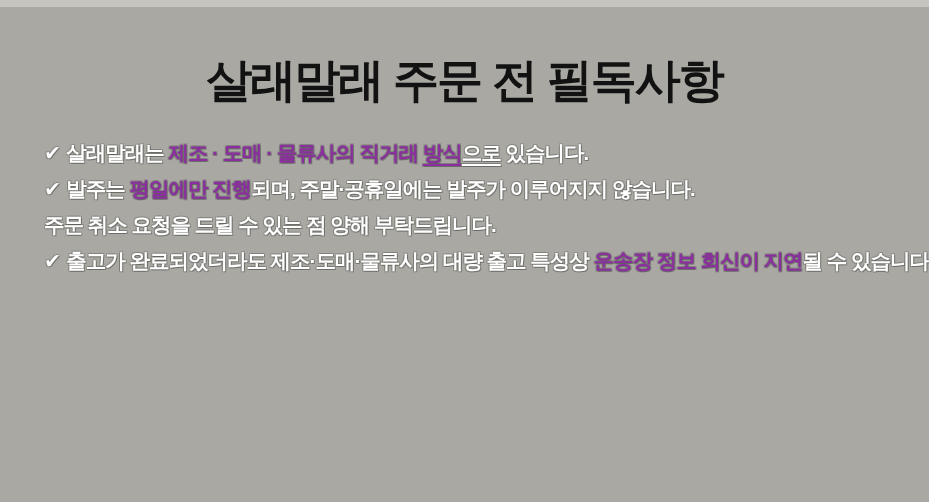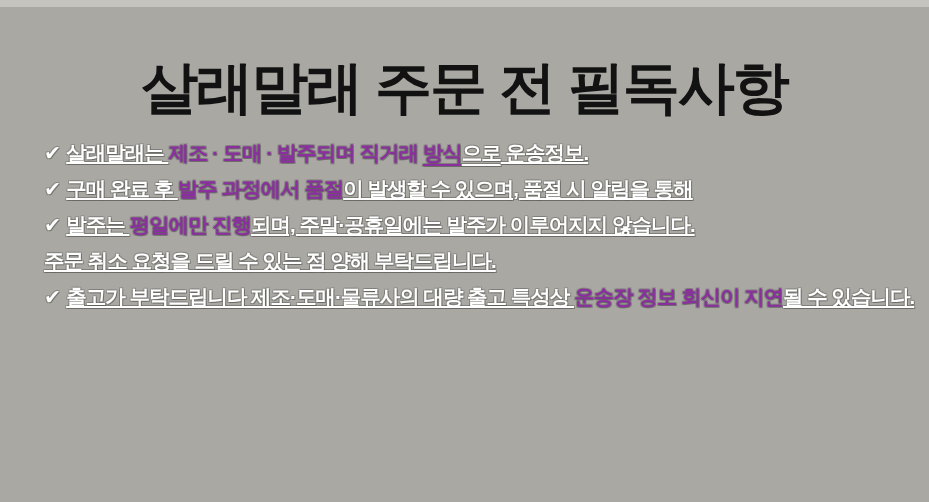--- a/index.html
+++ b/index.html
@@ -12,21 +12,21 @@
     font-family:"Liberation Sans","DejaVu Sans",sans-serif;
   }
   .top-band{
     position:absolute;top:0;left:0;right:0;height:7px;
     background:var(--band,#c5c4bf);
   }
   .title{
     position:absolute;top:50px;left:0;right:0;
     margin:0;
     text-align:center;
-    font-size:57px;
+    font-size:46px;
     font-weight:900;
     letter-spacing:-2px;
     color:var(--title,#121212);
   }
   .body{
     position:absolute;top:140px;left:44px;right:16px;
   }
   .line{
     margin:0 0 10px 0;
     font-size:20.5px;
@@ -35,30 +35,29 @@
     letter-spacing:-1px;
     white-space:nowrap;
     color:var(--body,#ffffff);
     text-shadow:
       1px 1px 0 rgba(82,82,78,.55),
       -1px 1px 0 rgba(82,82,78,.35),
       1px -1px 0 rgba(82,82,78,.30),
       -1px -1px 0 rgba(82,82,78,.25);
   }
   .check{color:var(--body,#ffffff);margin-right:6px;}
-  .seg-white{color:var(--body,#ffffff);text-decoration:underline;}
+  .seg-white{color:var(--body,#ffffff);}
   .seg-purple{color:var(--purple,#8b2fa0);}
   .u{text-decoration:underline;text-underline-offset:4px;text-decoration-thickness:2px;}
 </style>
 </head>
 <body>
 
 <div class="canvas">
   <div class="top-band"></div>
   <h1 class="title">살래말래 주문 전 필독사항</h1>
   <div class="body">
-      <p class="line"><span class="check">✔</span><span class="seg-white">살래말래는 </span><span class="seg-purple">제조 · 도매 · 발주되며 직거래 </span><span class="seg-purple u">방식</span><span class="seg-white u">으로</span><span class="seg-white"> 운송정보.</span></p>
-      <p class="line"><span class="check">✔</span><span class="seg-white">구매 완료 후 </span><span class="seg-purple">발주 과정에서 품절</span><span class="seg-white">이 발생할 수 있으며, 품절 시 알림을 통해</span></p>
+      <p class="line"><span class="check">✔</span><span class="seg-white">살래말래는 </span><span class="seg-purple">제조 · 도매 · 물류사의 직거래 </span><span class="seg-purple u">방식</span><span class="seg-white u">으로</span><span class="seg-white"> 있습니다.</span></p>
       <p class="line"><span class="check">✔</span><span class="seg-white">발주는 </span><span class="seg-purple">평일에만 진행</span><span class="seg-white">되며, 주말·공휴일에는 발주가 이루어지지 않습니다.</span></p>
       <p class="line"><span class="seg-white">주문 취소 요청을 드릴 수 있는 점 양해 부탁드립니다.</span></p>
-      <p class="line"><span class="check">✔</span><span class="seg-white">출고가 부탁드립니다 제조·도매·물류사의 대량 출고 특성상 </span><span class="seg-purple">운송장 정보 회신이 지연</span><span class="seg-white">될 수 있습니다.</span></p>
+      <p class="line"><span class="check">✔</span><span class="seg-white">출고가 완료되었더라도 제조·도매·물류사의 대량 출고 특성상 </span><span class="seg-purple">운송장 정보 회신이 지연</span><span class="seg-white">될 수 있습니다.</span></p>
     </div>
 </div>
 
 </body></html>

